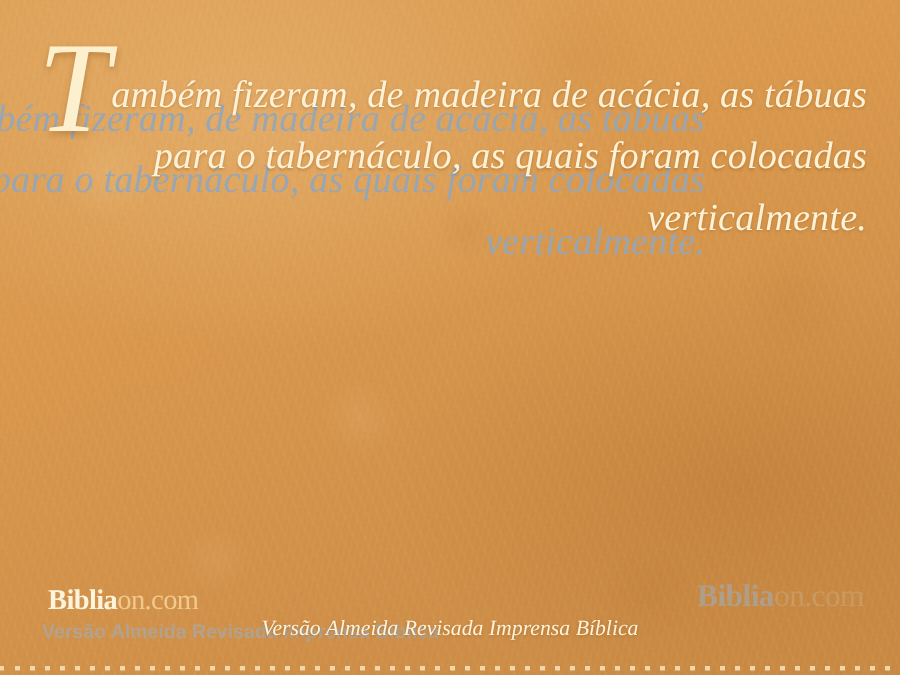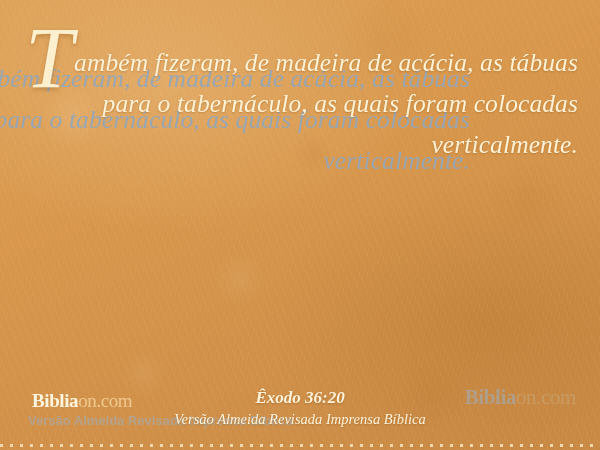--- a/index.html
+++ b/index.html
@@ -180,19 +180,18 @@
     <div class="logo" id="logo-ghost">
       <span class="logo-strong">Biblia</span><span class="logo-light">on.com</span>
     </div>
 
     <div id="version-ghost">Versão Almeida Revisada Imprensa Bíblica</div>
 
     <div class="logo" id="logo-main">
       <span class="logo-strong">Biblia</span><span class="logo-light">on.com</span>
     </div>
 
-    <div id="reference">Êxodo 36:20</div>
     <div id="version">Versão Almeida Revisada Imprensa Bíblica</div>
 
     <div id="bottom-rule"></div>
   </div>
 
 </div>
 
 </body></html>

